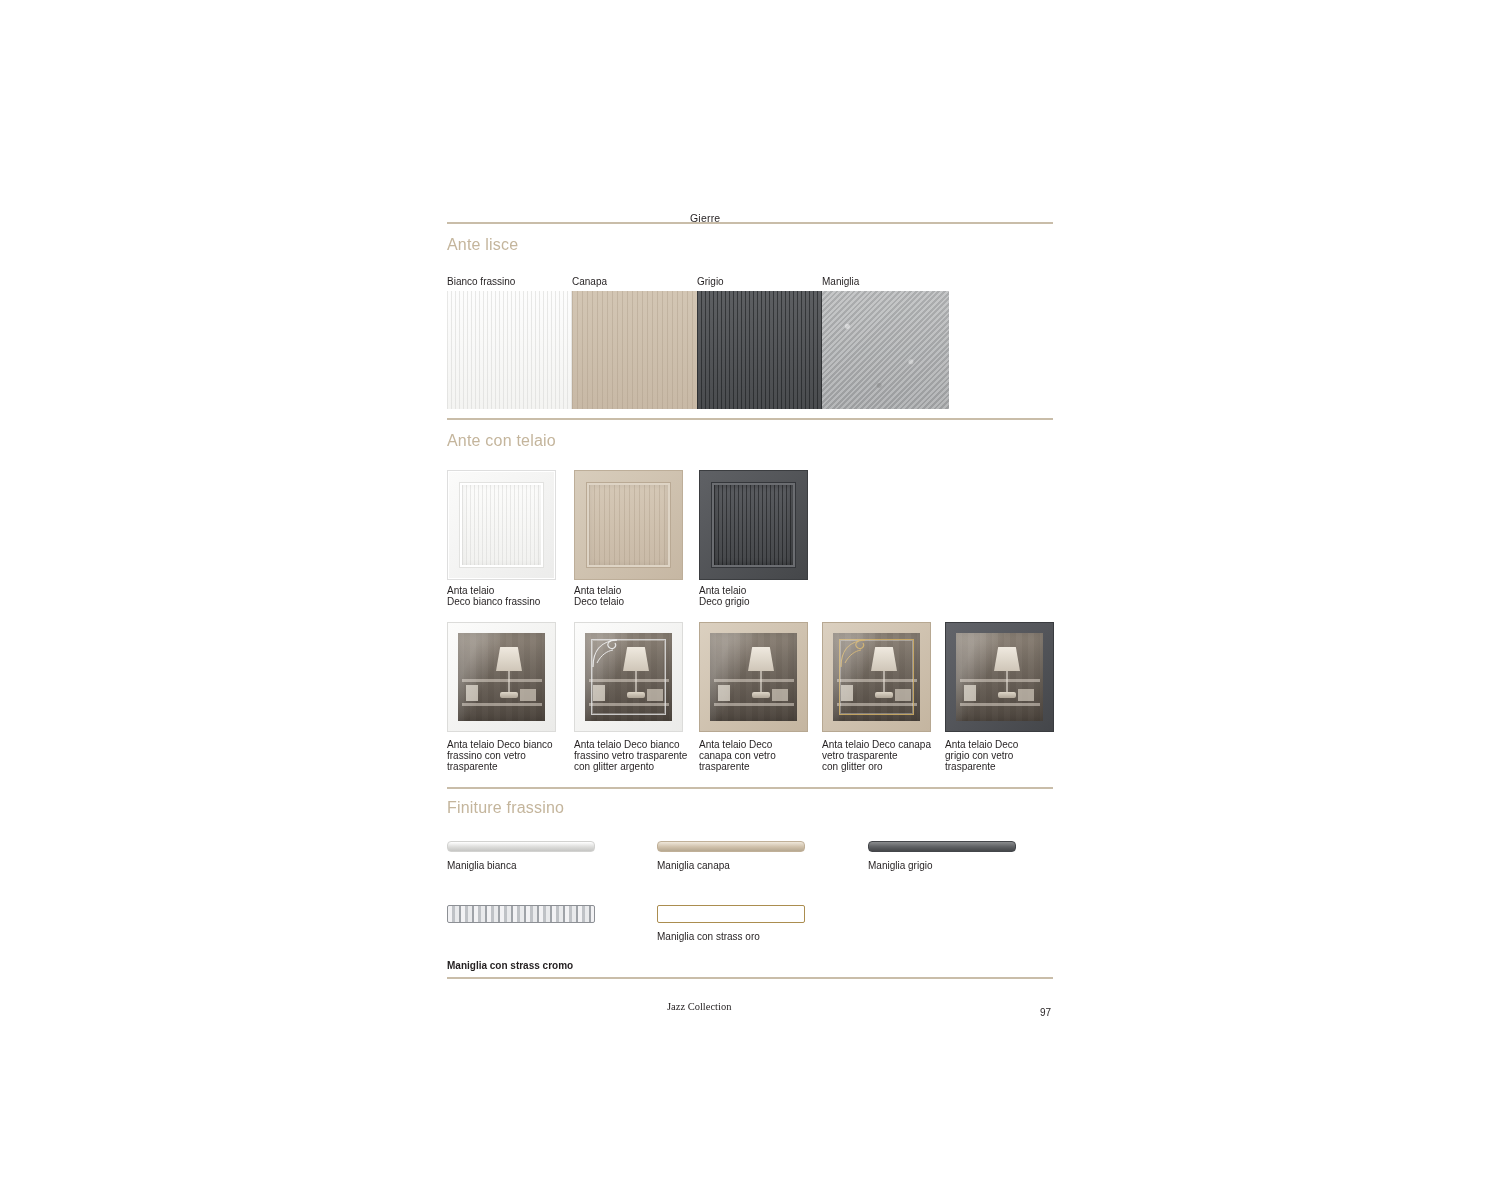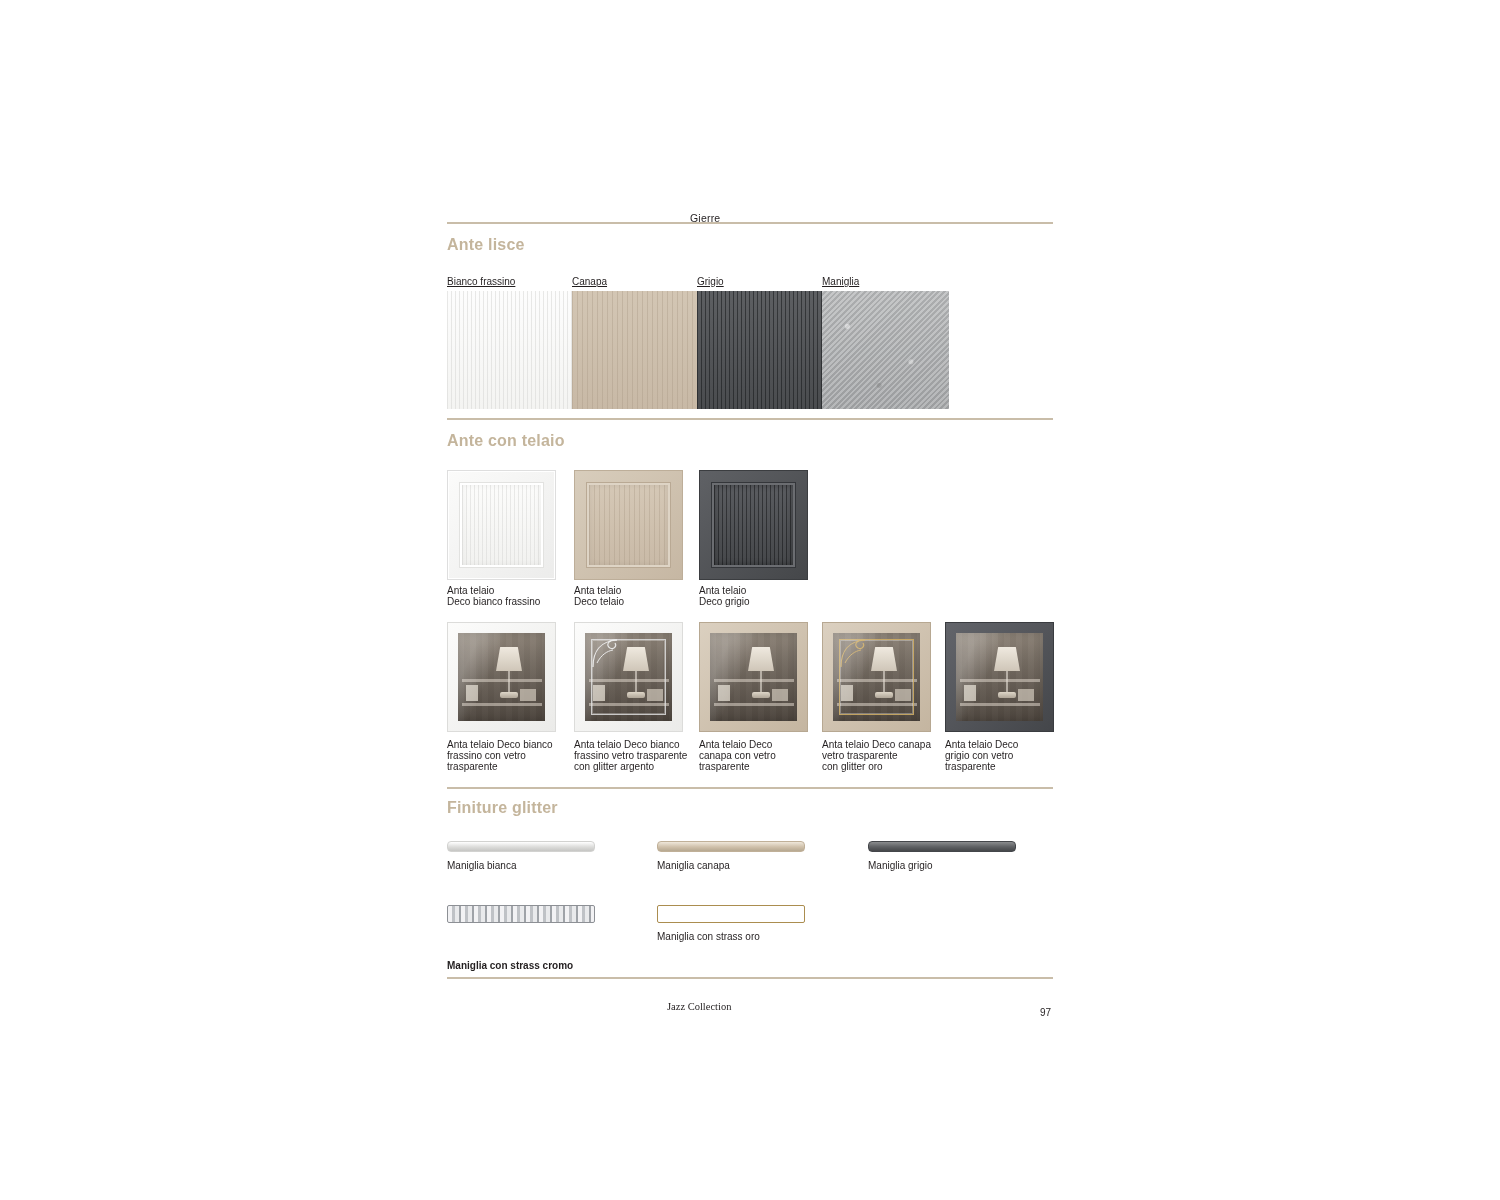--- a/index.html
+++ b/index.html
@@ -36,29 +36,28 @@
     width: 606px;
     height: 2px;
     background: #c9bda9;
   }
 
   .section-title {
     position: absolute;
     left: 447px;
     font-size: 16px;
     color: #c4b59c;
-    font-weight: bold;
+    font-weight: normal;
     letter-spacing: .2px;
   }
 
   .swatch-label {
     position: absolute;
     font-size: 10px;
     color: #231f20;
-    text-decoration: underline;
   }
 
   .swatch {
     position: absolute;
     width: 127px;
     height: 118px;
   }
 
   
   .tex-bianco {
@@ -443,21 +442,21 @@
     <div>vetro trasparente</div>
     <div>con glitter oro</div>
   </div>
   <div class="caption" style="left:945px; top:739px; width:110px;">
     <div>Anta telaio Deco</div>
     <div>grigio con vetro</div>
     <div>trasparente</div>
   </div>
 
   <div class="rule" style="top:787px;"></div>
-  <div class="section-title" style="top:799px;">Finiture glitter</div>
+  <div class="section-title" style="top:799px;">Finiture frassino</div>
 
   <div class="handle h-bianca" style="left:447px; top:841px; width:146px;"></div>
   <div class="caption" style="left:447px; top:860px;">Maniglia bianca</div>
 
   <div class="handle h-canapa" style="left:657px; top:841px; width:146px;"></div>
   <div class="caption" style="left:657px; top:860px;">Maniglia canapa</div>
 
   <div class="handle h-grigio" style="left:868px; top:841px; width:146px;"></div>
   <div class="caption" style="left:868px; top:860px;">Maniglia grigio</div>
 

